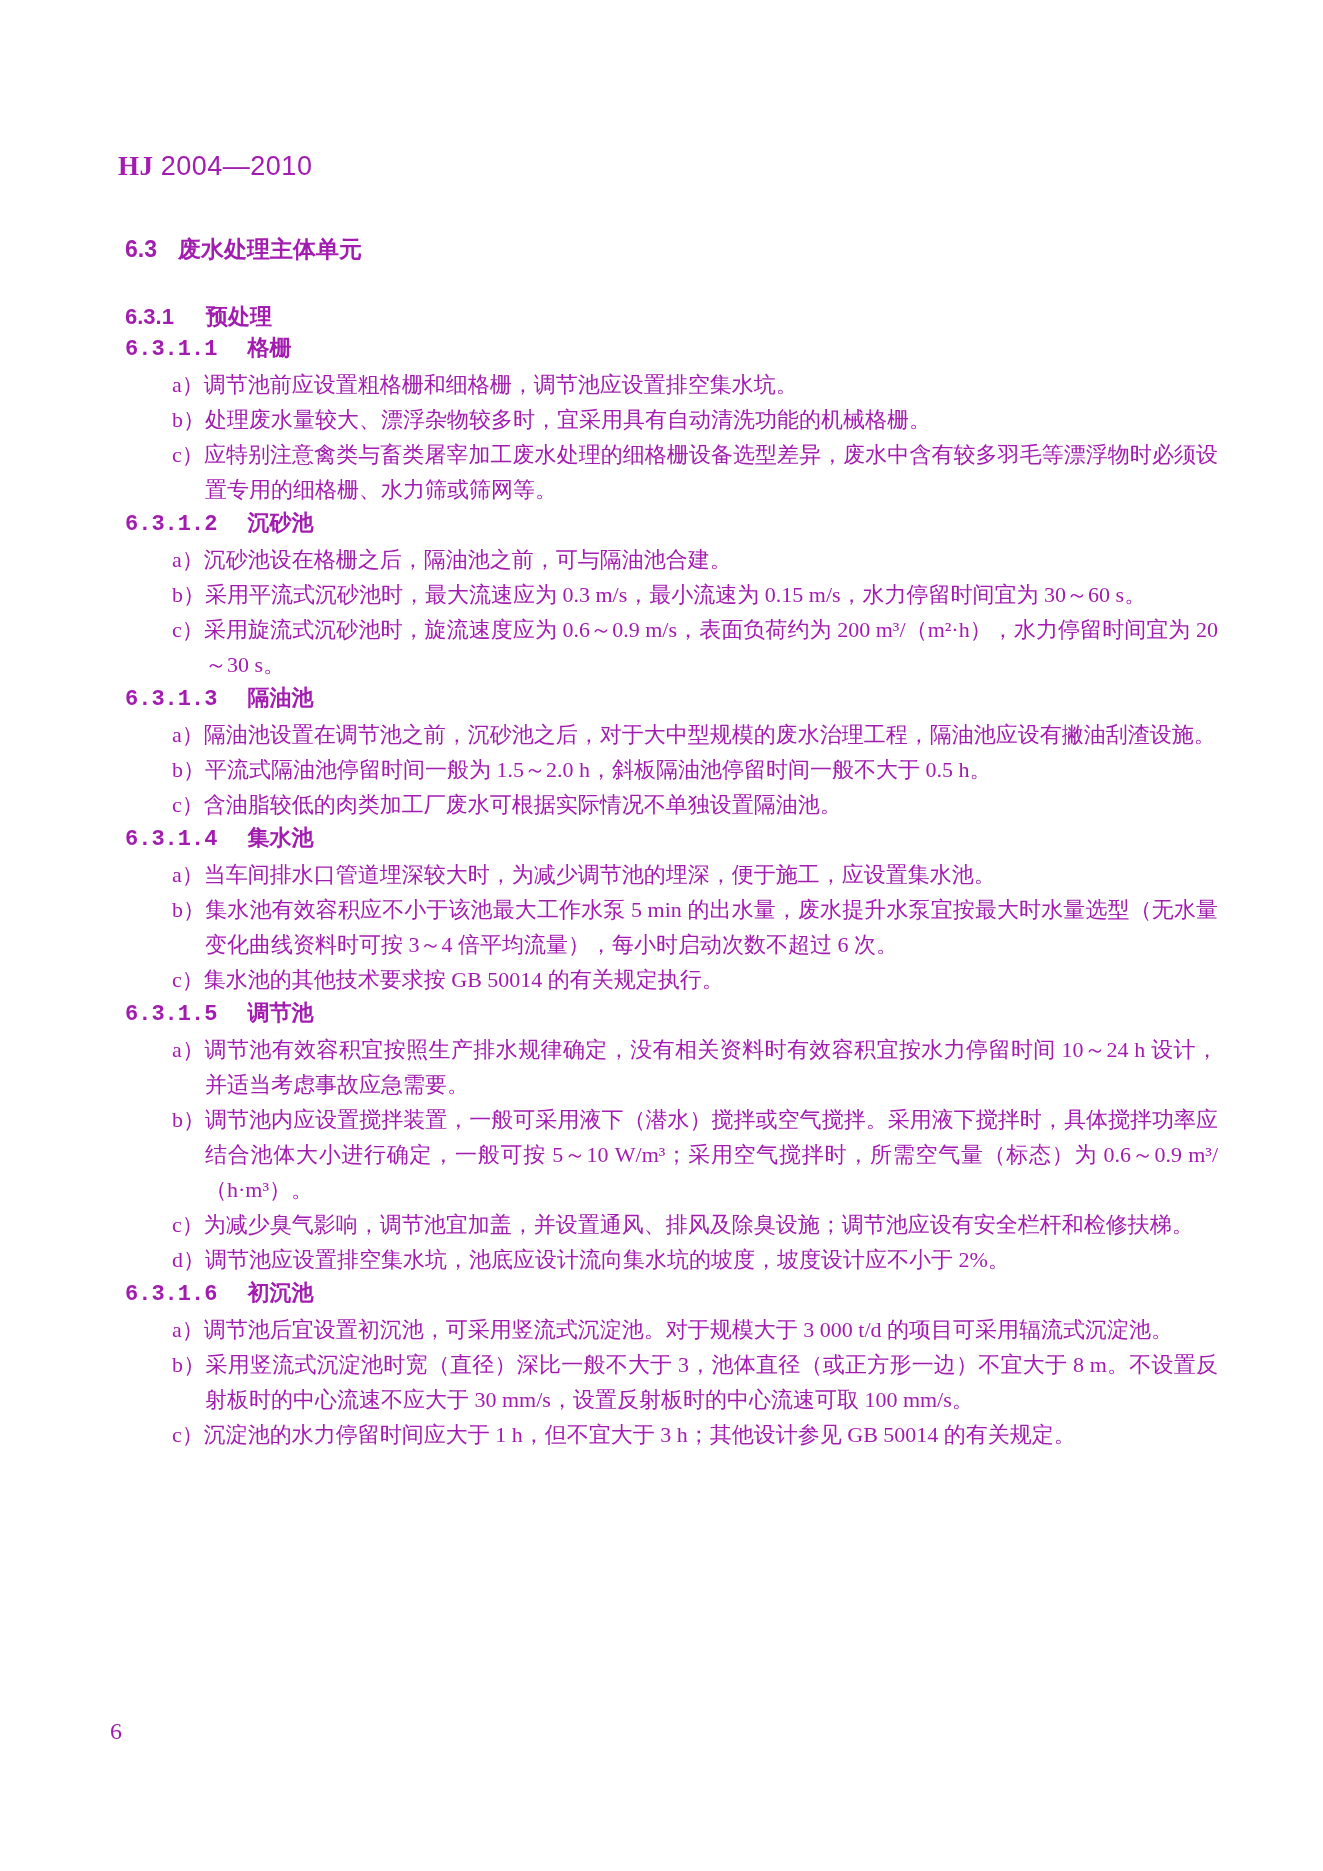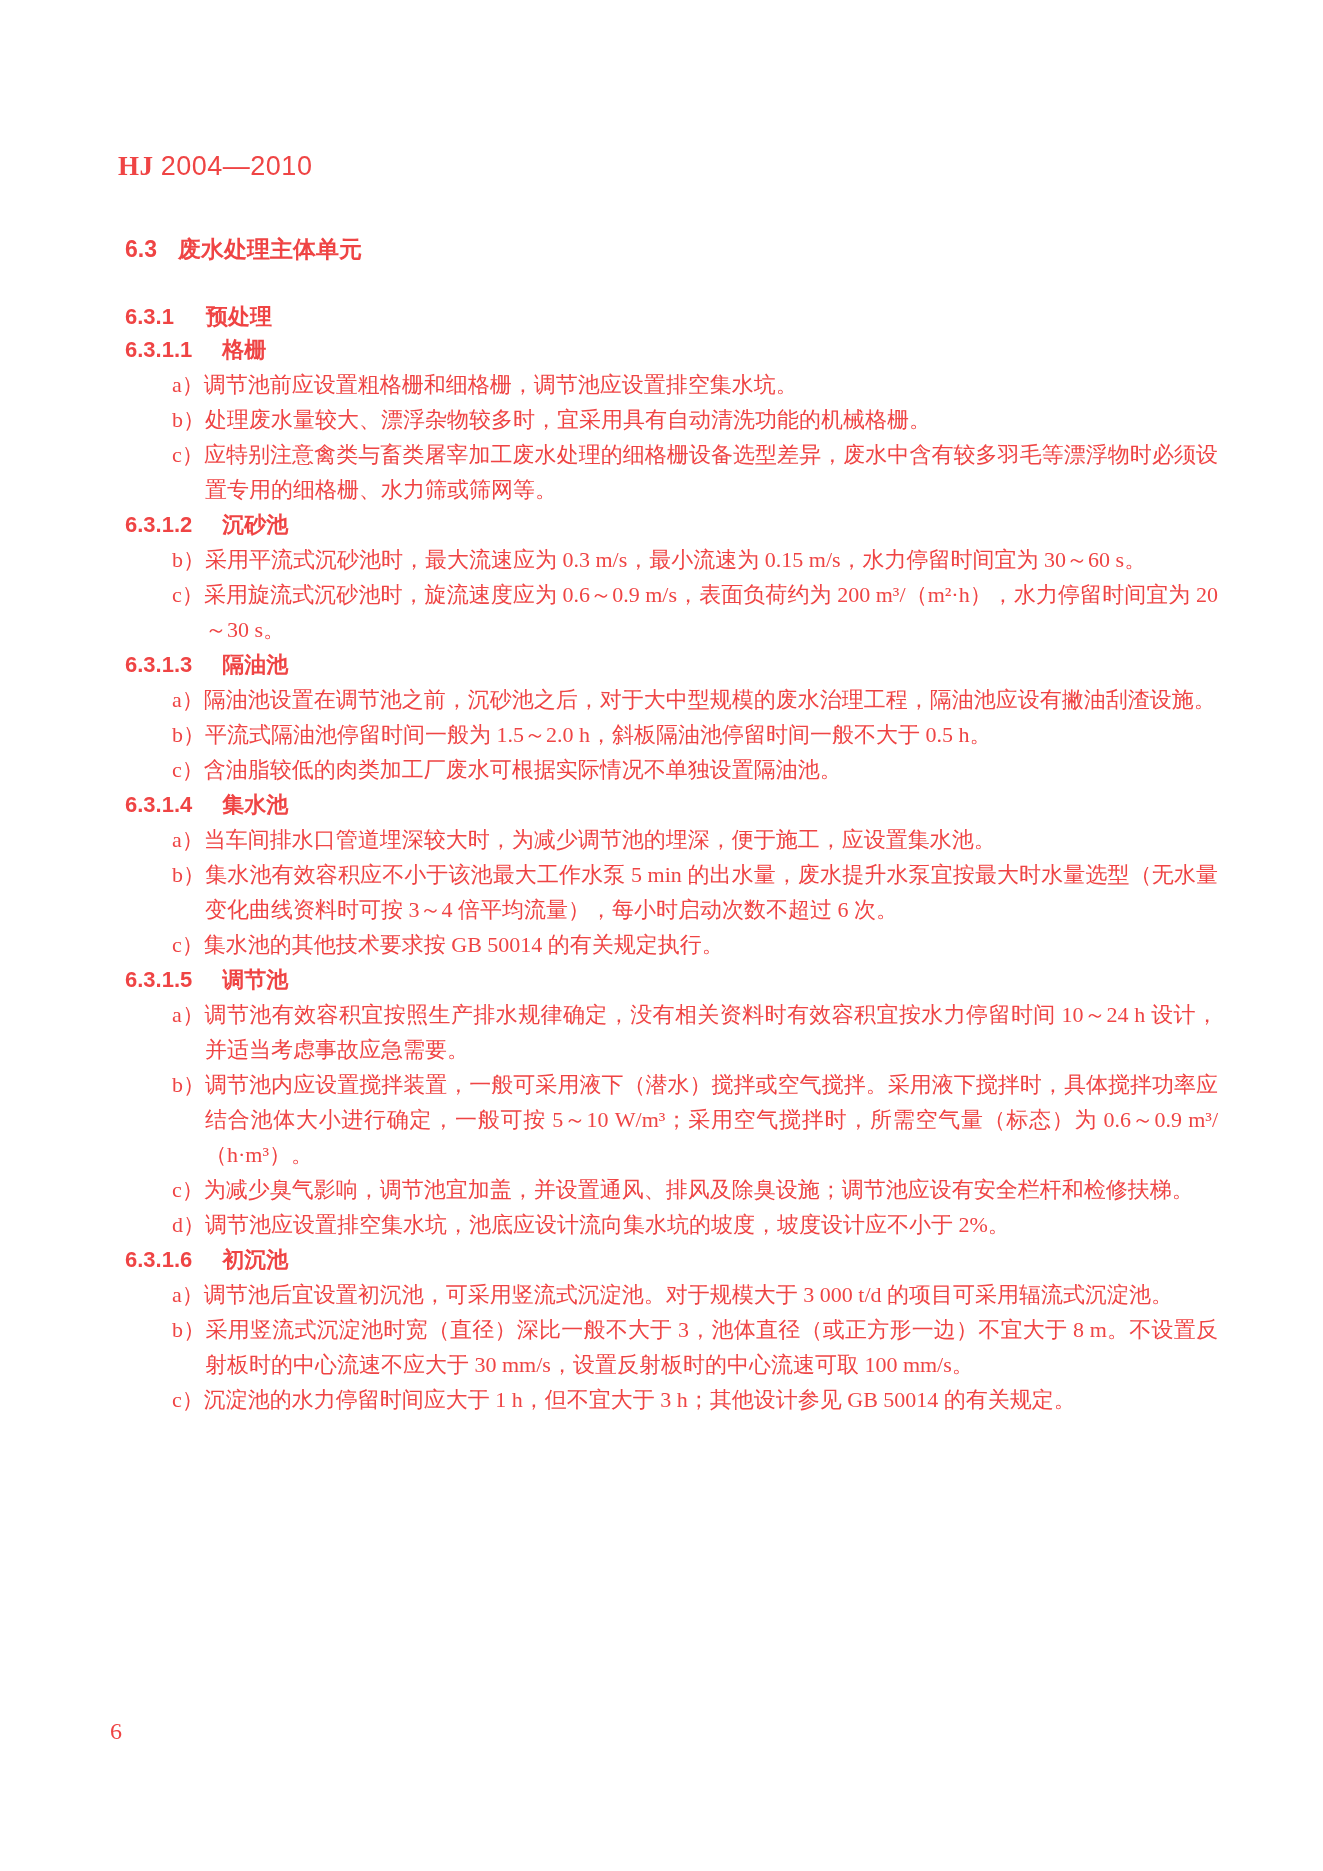--- a/index.html
+++ b/index.html
@@ -1,21 +1,21 @@
 <!DOCTYPE html>
 <html lang="zh"><head>
 <meta charset="utf-8">
 <style>
   html, body { margin: 0; padding: 0; background: #ffffff; }
   .page {
     position: relative;
     width: 1323px;
     height: 1871px;
     background: #ffffff;
-    color: #ef4444;
+    color: #a21caf;
     font-family: "Liberation Serif", "DejaVu Serif", serif;
     overflow: hidden;
   }
   .content {
     padding: 0 105px 0 125px;
   }
   .doc-code {
     padding-top: 150px;
     margin-left: -7px;
     font-size: 27px;
@@ -49,21 +49,21 @@
   .subsection-heading .heading-num { margin-right: 32px; }
   .intro {
     margin: 18px 0 0 0;
     font-size: 22px;
     line-height: 35px;
     text-align: justify;
     text-indent: 45px;
   }
   .clause-heading {
     margin: 0;
-    font-family: Liberation Sans, sans-serif;
+    font-family: Liberation Mono, monospace;
     font-weight: bold;
     font-size: 22px;
     line-height: 35px;
   }
   .clause-heading .heading-num { margin-right: 30px; }
   .item {
     margin: 0 0 0 80px;
     font-size: 22px;
     line-height: 35px;
     text-align: justify;
@@ -103,20 +103,21 @@
     <div class="clause-heading">
       <span class="heading-num">6.3.1.1</span><span>格栅</span>
     </div>
     <div class="item"><span class="item-label">a）</span><span>调节池前应设置粗格栅和细格栅，调节池应设置排空集水坑。</span></div>
     <div class="item"><span class="item-label">b）</span><span>处理废水量较大、漂浮杂物较多时，宜采用具有自动清洗功能的机械格栅。</span></div>
     <div class="item"><span class="item-label">c）</span><span>应特别注意禽类与畜类屠宰加工废水处理的细格栅设备选型差异，废水中含有较多羽毛等漂浮物时必须设置专用的细格栅、水力筛或筛网等。</span></div>
 
     <div class="clause-heading">
       <span class="heading-num">6.3.1.2</span><span>沉砂池</span>
     </div>
+    <div class="item"><span class="item-label">a）</span><span>沉砂池设在格栅之后，隔油池之前，可与隔油池合建。</span></div>
     <div class="item"><span class="item-label">b）</span><span>采用平流式沉砂池时，最大流速应为 0.3 m/s，最小流速为 0.15 m/s，水力停留时间宜为 30～60 s。</span></div>
     <div class="item"><span class="item-label">c）</span><span>采用旋流式沉砂池时，旋流速度应为 0.6～0.9 m/s，表面负荷约为 200 m³/（m²·h），水力停留时间宜为 20～30 s。</span></div>
 
     <div class="clause-heading">
       <span class="heading-num">6.3.1.3</span><span>隔油池</span>
     </div>
     <div class="item"><span class="item-label">a）</span><span>隔油池设置在调节池之前，沉砂池之后，对于大中型规模的废水治理工程，隔油池应设有撇油刮渣设施。</span></div>
     <div class="item"><span class="item-label">b）</span><span>平流式隔油池停留时间一般为 1.5～2.0 h，斜板隔油池停留时间一般不大于 0.5 h。</span></div>
     <div class="item"><span class="item-label">c）</span><span>含油脂较低的肉类加工厂废水可根据实际情况不单独设置隔油池。</span></div>
 

